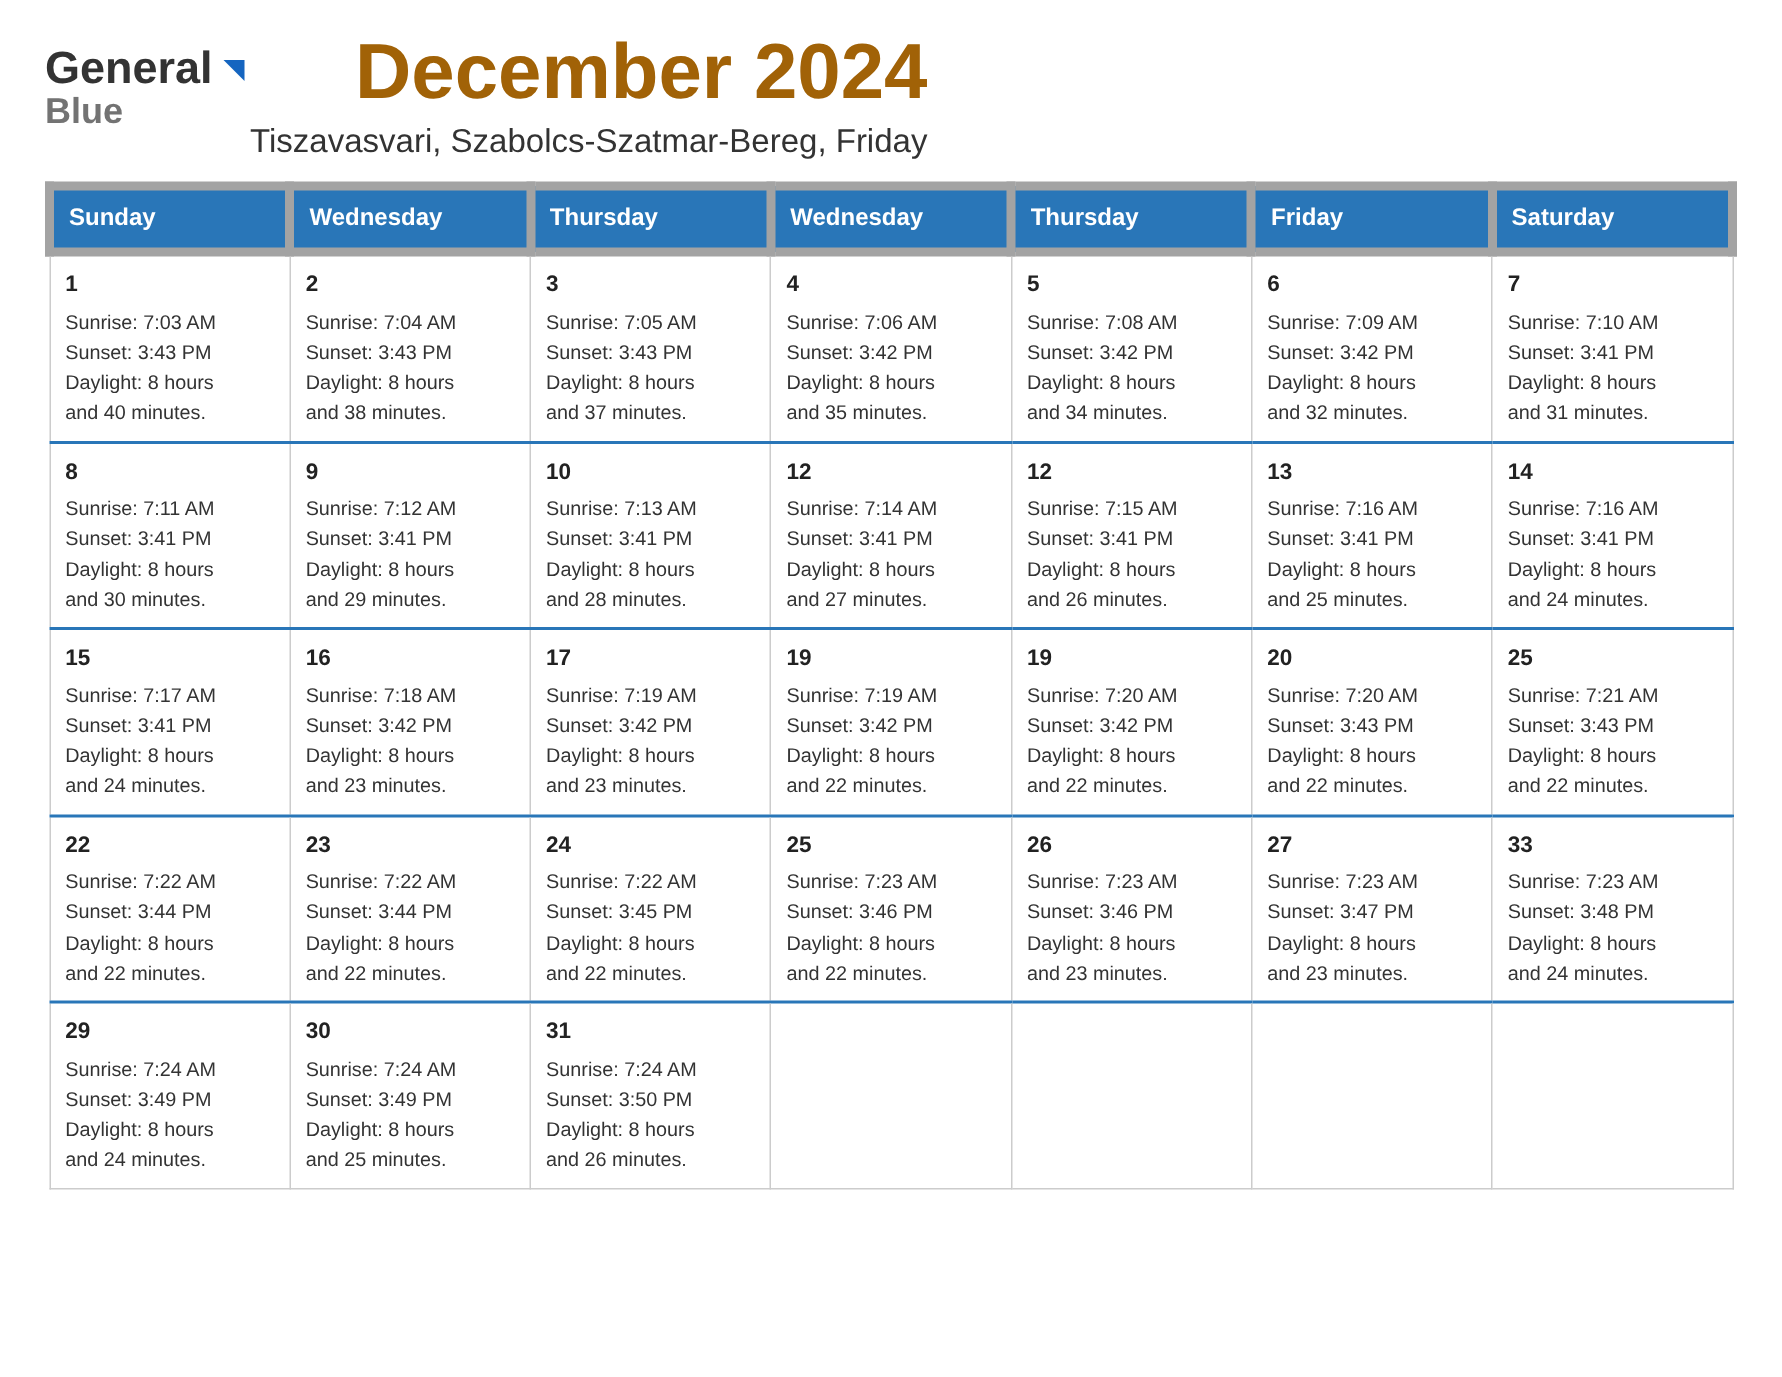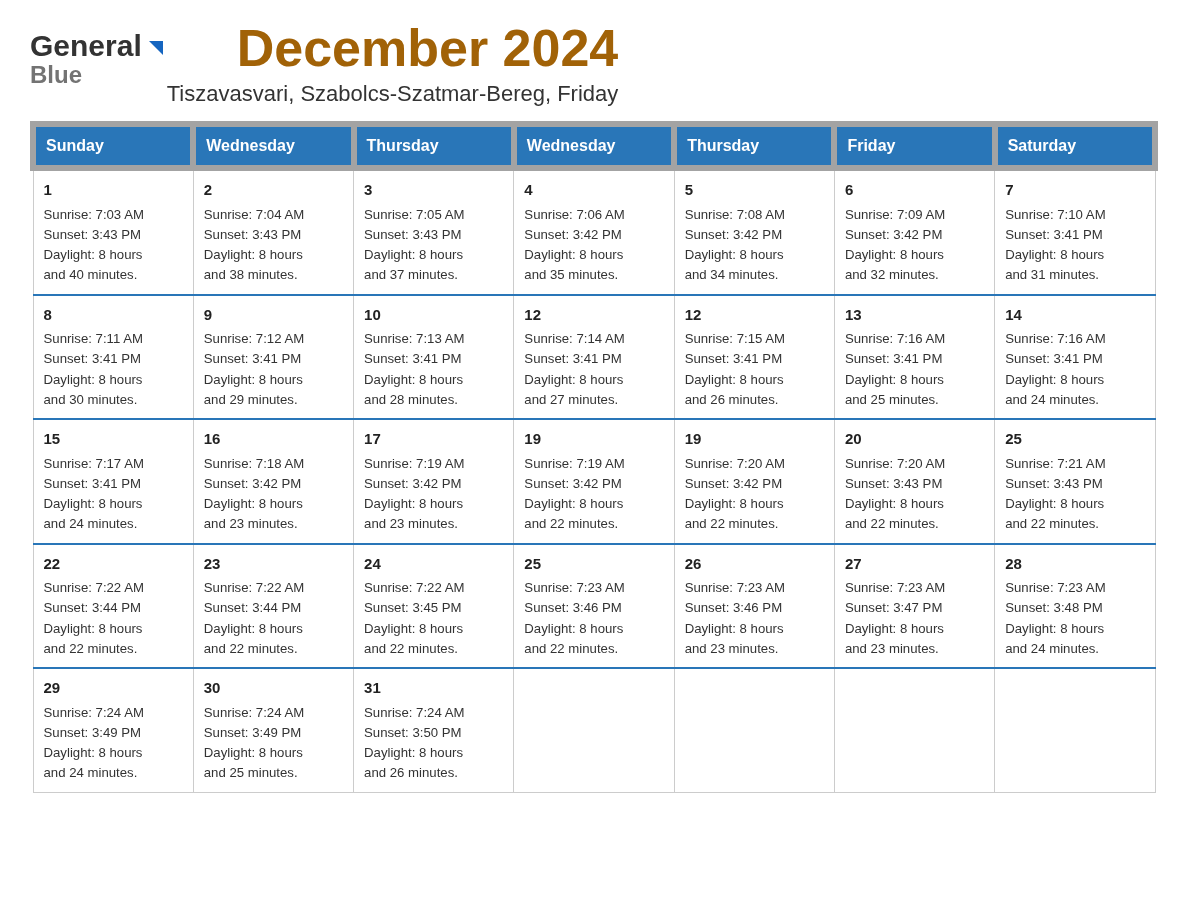--- a/index.html
+++ b/index.html
@@ -236,21 +236,21 @@
       </td>
         <td>
         <span class="day-num">26</span>
         <span class="day-info">Sunrise: 7:23 AM<br>Sunset: 3:46 PM<br>Daylight: 8 hours<br>and 23 minutes.</span>
       </td>
         <td>
         <span class="day-num">27</span>
         <span class="day-info">Sunrise: 7:23 AM<br>Sunset: 3:47 PM<br>Daylight: 8 hours<br>and 23 minutes.</span>
       </td>
         <td>
-        <span class="day-num">28</span>
+        <span class="day-num">33</span>
         <span class="day-info">Sunrise: 7:23 AM<br>Sunset: 3:48 PM<br>Daylight: 8 hours<br>and 24 minutes.</span>
       </td>
       </tr>
       <tr>
         <td>
         <span class="day-num">29</span>
         <span class="day-info">Sunrise: 7:24 AM<br>Sunset: 3:49 PM<br>Daylight: 8 hours<br>and 24 minutes.</span>
       </td>
         <td>
         <span class="day-num">30</span>

